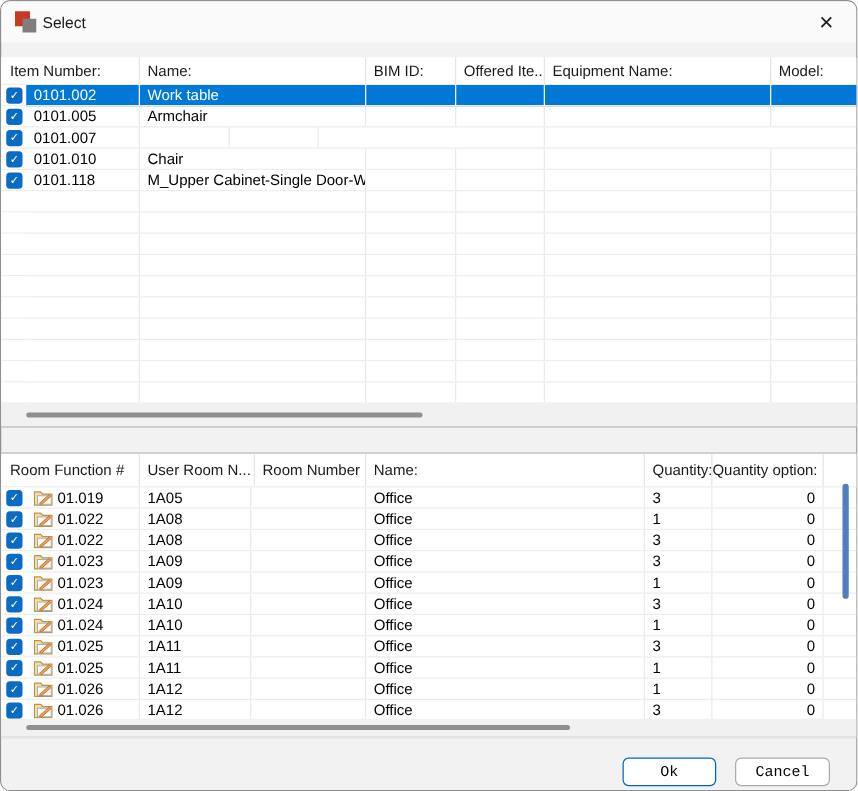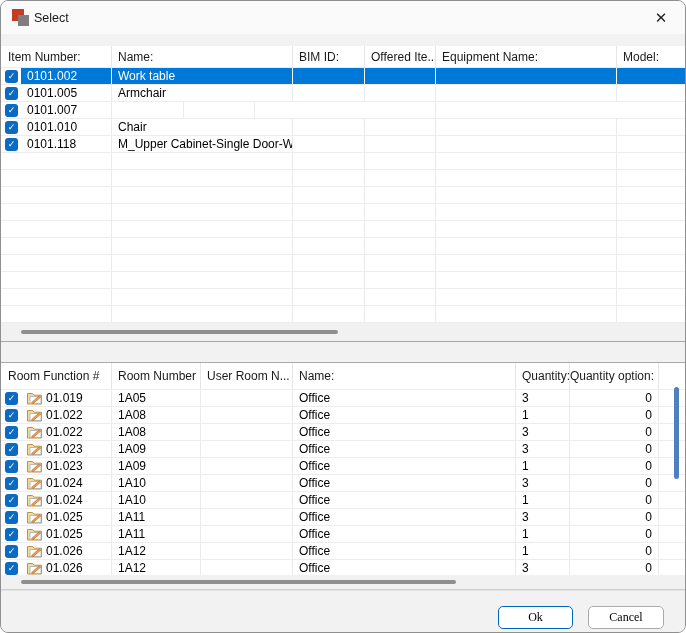--- a/index.html
+++ b/index.html
@@ -53,21 +53,21 @@
   .hscroll{position:absolute;left:0;right:0;background:#f1f1f1;}
   .tablebox.top .hscroll{bottom:0;height:18px;}
   .tablebox.bottom .hscroll{bottom:0;height:14px;}
   .hthumb{position:absolute;top:50%;transform:translateY(-50%);height:4px;border-radius:2px;background:#8f8f8f;}
   .hthumb.topbar{left:20px;width:317px;}
   .hthumb.botbar{left:20px;width:435px;}
   .vthumb{position:absolute;left:673px;top:24px;width:5px;height:92px;border-radius:2.5px;background:#4e80c0;}
   
   .footer{position:absolute;top:589px;left:0;right:0;bottom:0;background:#f2f2f2;border-top:1px solid #e3e3e3;}
   .btn{position:absolute;top:15px;height:23px;background:#fff;border-radius:5px;
-    font-family:Liberation Serif, serif;font-size:12px;color:#000;display:flex;align-items:center;justify-content:center;padding:0;}
+    font-family:Liberation Mono, monospace;font-size:12px;color:#000;display:flex;align-items:center;justify-content:center;padding:0;}
   .btn.ok{left:497px;width:75px;border:1.5px solid #0067c0;}
   .btn.cancel{left:587px;width:76px;border:1px solid #ababab;}
 </style>
 </head>
 <body>
 
 <div class="win">
 
   <div class="titlebar">
     <span class="appicon">
@@ -264,22 +264,22 @@
         </div>
       </div>
     <div class="hscroll">
       <div class="hthumb topbar"></div>
     </div>
   </div>
 
   <div class="tablebox bottom">
     <div class="thead">
       <div class="th first b0h">Room Function #</div>
+      <div class="th b2">User Room N...</div>
       <div class="th b1">Room Number</div>
-      <div class="th b2">User Room N...</div>
       <div class="th b3">Name:</div>
       <div class="th b4">Quantity:</div>
       <div class="th rt b5">Quantity option:</div>
       <div class="th b6 last"></div>
     </div>
     <div id="botBody">
         <div class="trow">
           <span class="cbz">
             <span class="cb">✓</span>
           </span>

